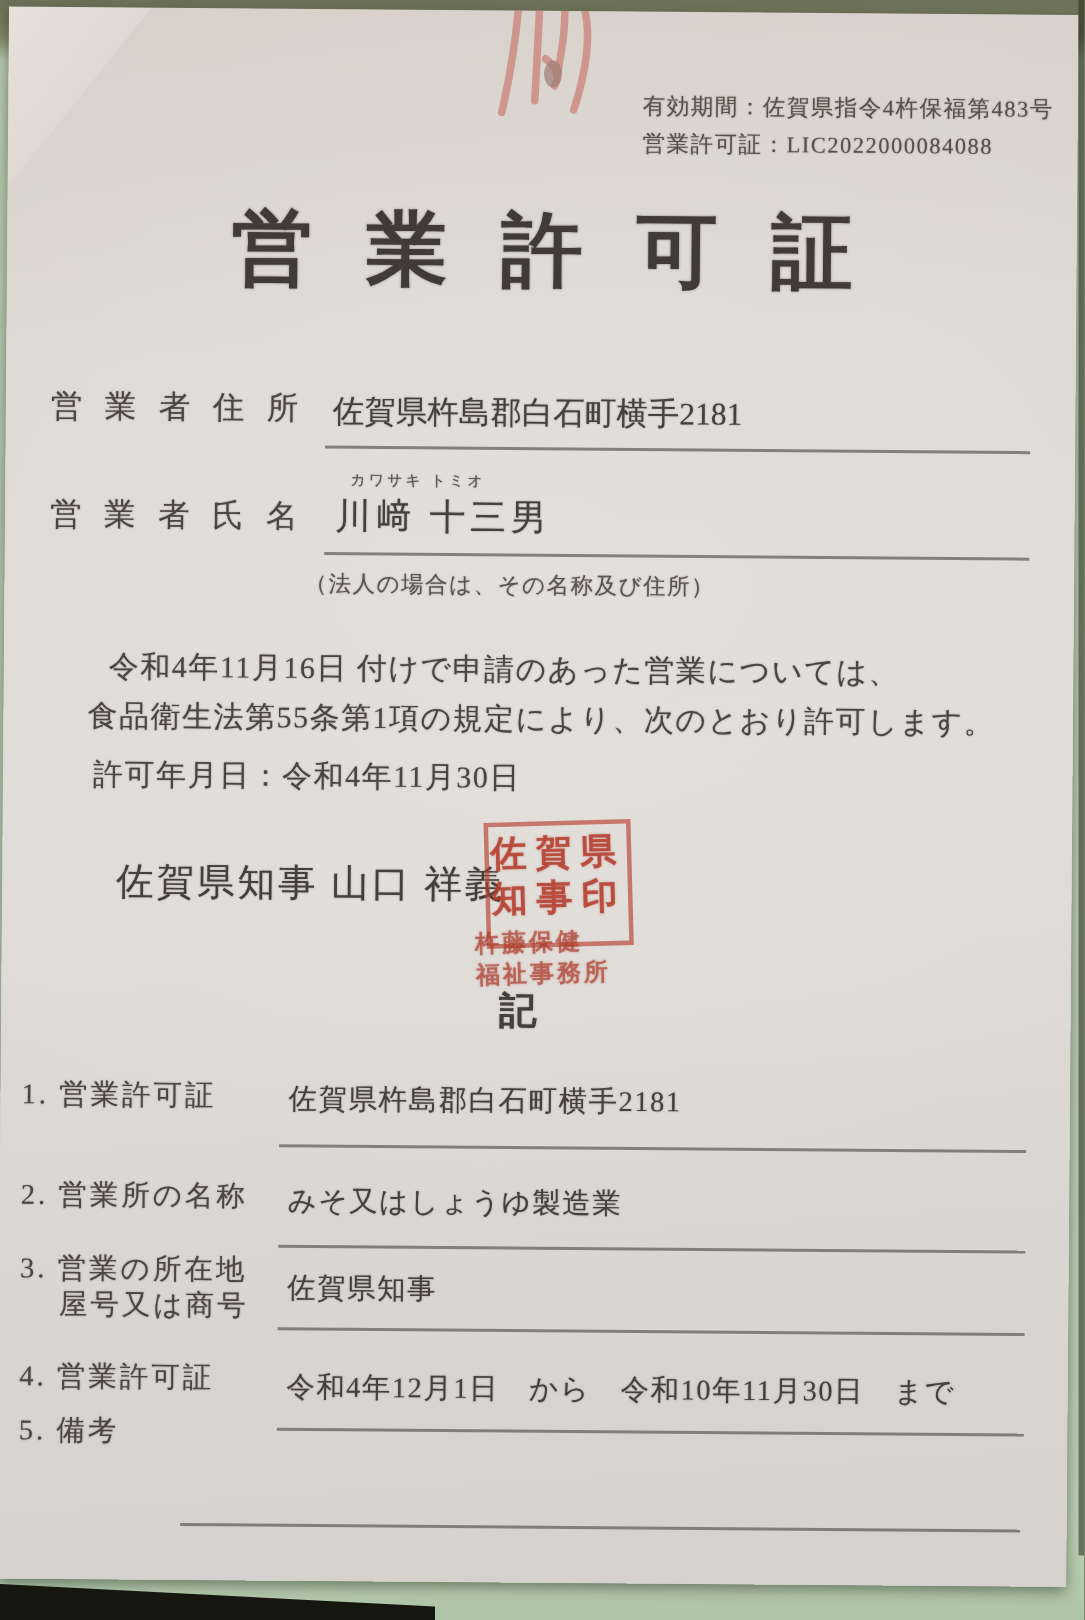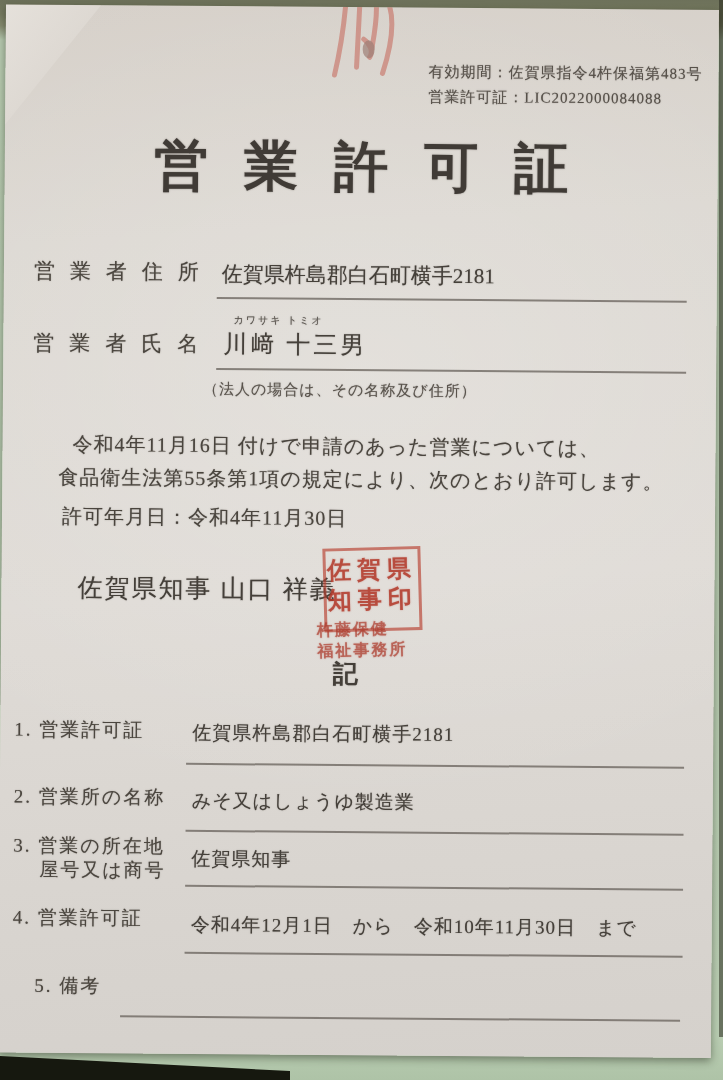--- a/index.html
+++ b/index.html
@@ -129,21 +129,21 @@
     <div class="t item-val" style="top:840px;">佐賀県知事</div>
     <div class="rule" style="left:186px;top:879px;width:498px;"></div>
 
     <div class="t item-no-label" style="top:900px;">
       <span>4.</span>
       <span>営業許可証</span>
     </div>
     <div class="t item-val" style="top:906px;">令和4年12月1日　から　令和10年11月30日　まで</div>
     <div class="rule" style="left:186px;top:946px;width:498px;"></div>
 
-    <div class="t item-no-label" style="top:968px;margin-left:22px;">
+    <div class="t item-no-label" style="top:936px;">
       <span>5.</span>
       <span>備考</span>
     </div>
     <div class="t item-val" style="top:968px;"></div>
     <div class="rule" style="left:122px;top:1010px;width:560px;"></div>
   </div>
 
   <div class="table-shadow"></div>
   <div class="edge-dark-right"></div>
 </div>

